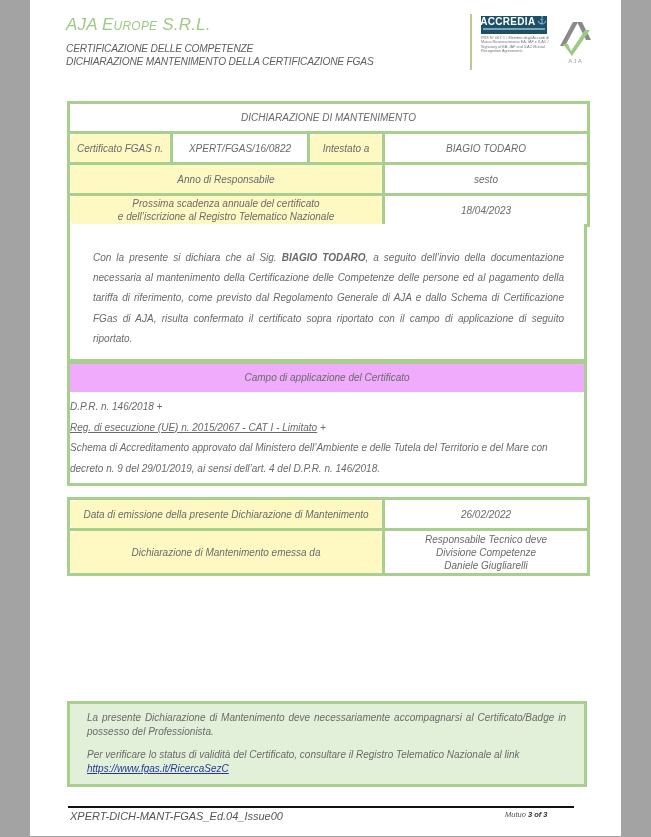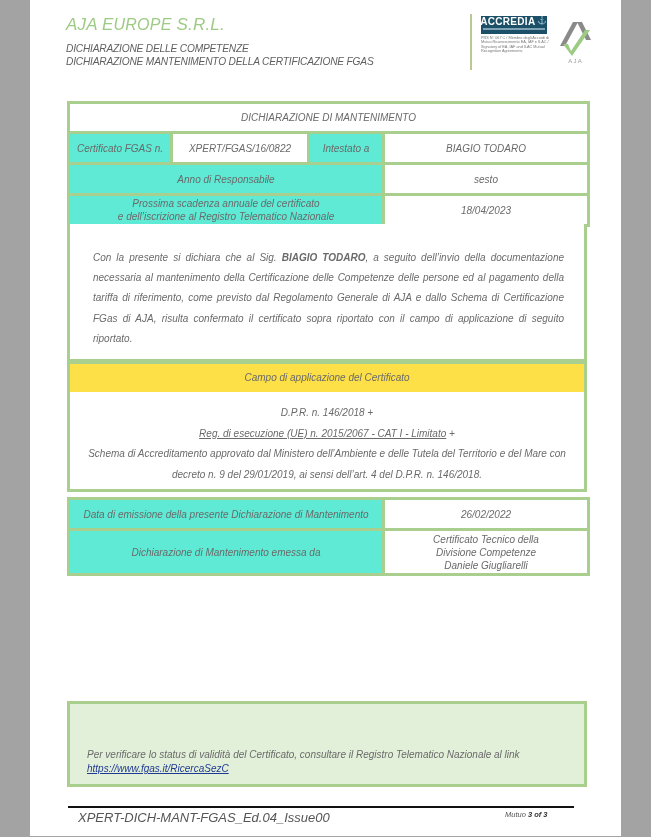--- a/index.html
+++ b/index.html
@@ -7,71 +7,71 @@
     width:651px; height:837px; background:#a3a3a3; position:relative; overflow:hidden;
     font-family:"Liberation Sans", sans-serif; color:#6a6a6a;
   }
   .page {
     position:absolute; left:30px; top:0; width:591px; height:836px; background:#ffffff;
   }
   .abs { position:absolute; }
   .company {
     left:36px; top:15px; font-size:17px; color:#9ecb84; font-style:italic; letter-spacing:0.2px;
   }
-  .company .sc { font-size:16px; }
+  .company .sc { font-size:12px; }
   .subtitle { left:36px; font-size:10.2px; font-style:italic; color:#5f5f5f; letter-spacing:-0.2px; }
   .vdiv { left:440px; top:14px; width:2px; height:56px; background:#b9c98f; }
   .accredia-box {
     left:451px; top:16px; width:66px; height:18px; background:#1b5068; color:#fff;
     font-size:10px; font-weight:bold; letter-spacing:0.3px; display:flex; align-items:flex-start; justify-content:center; padding-top:0; box-sizing:border-box;
   }
   .accredia-sub { position:absolute; left:2px; right:2px; top:12px; height:2px; background:#7fa3b3; }
   .accredia-text { left:451px; top:36px; font-size:3.8px; line-height:4.4px; color:#777; width:70px; }
   .aja-logo { left:527px; top:18px; width:36px; height:46px; }
 
   table.grid { border-collapse:collapse; position:absolute; left:37px; table-layout:fixed; }
   table.grid td {
     border:3px solid #a8cf8d; text-align:center; font-style:italic; font-size:10px; color:#6a6a6a; padding:0 4px;
   }
-  td.g { background:#5eead4; }
+  td.g { background:#fef9c3;border-radius:10px; }
   td.w { background:#ffffff; }
   .decl {
     position:absolute; left:37px; top:224px; width:514px; height:135px; border:3px solid #a8cf8d; border-top:none;
     background:#fff; box-sizing:content-box;
   }
   .decl p {
     margin:8px; position:absolute; left:15px; right:12px; top:16px; font-style:italic; font-size:10px; line-height:20.2px; text-align:justify; color:#6a6a6a;
   }
   .campo-h {
-    position:absolute; left:37px; top:361px; width:514px; height:28px; border:3px solid #a8cf8d; background:#fde047;
+    position:absolute; left:37px; top:361px; width:514px; height:28px; border:3px solid #a8cf8d; background:#f0abfc;
     text-align:center; line-height:28px; font-style:italic; font-size:10px;
   }
   .campo-b {
     position:absolute; left:37px; top:392px; width:514px; height:86px; border:3px solid #a8cf8d; border-top:none; background:#fff;
-    text-align:center; font-style:italic; font-size:10px; line-height:20.5px; padding-top:11px; box-sizing:content-box;
+    text-align:left; font-style:italic; font-size:10px; line-height:20.5px; padding-top:5px; box-sizing:content-box;
   }
   .campo-b .u { text-decoration:underline; }
   .note {
     position:absolute; left:37px; top:701px; width:514px; height:80px; border:3px solid #a8cf8d; background:#e2efd9;
     font-style:italic; font-size:10px; color:#6a6a6a;
   }
   .note p { margin:0; position:absolute; left:17px; right:18px; line-height:14px; text-align:justify; }
   .note a { color:#1f3a93; text-decoration:underline; }
   .foot-line { left:38px; top:806px; width:506px; height:2px; background:#111; }
-  .foot-left { left:48px; top:810px; font-size:13px; font-style:italic; color:#555; }
+  .foot-left { left:40px; top:810px; font-size:11px; font-style:italic; color:#555; }
   .foot-right { left:475px; top:810px; font-size:7.5px; font-style:italic; color:#555; }
   .foot-right b { color:#333; }
 </style>
 </head>
 <body>
 
 <div class="page">
 
   <div class="abs company"><span>AJA E</span><span class="sc">UROPE</span><span> S.R.L.</span></div>
-  <div class="abs subtitle" style="top:43px;">DICHIARAZIONE DELLE COMPETENZE</div>
+  <div class="abs subtitle" style="top:43px;">CERTIFICAZIONE DELLE COMPETENZE</div>
   <div class="abs subtitle" style="top:56px;">DICHIARAZIONE MANTENIMENTO DELLA CERTIFICAZIONE FGAS</div>
 
   <div class="abs vdiv"></div>
   <div class="abs accredia-box">
     <span>ACCREDIA</span>
       <span style="font-size:8px;margin-left:2px;">⚓</span>
     <div class="accredia-sub"></div>
   </div>
   <div class="abs accredia-text">PRS N° 067 C / Membro degli Accordi di Mutuo Riconoscimento EA, IAF e ILAC / Signatory of EA, IAF and ILAC Mutual Recognition Agreements</div>
 
@@ -130,29 +130,30 @@
         <col style="width:205px">
       </colgroup>
     <tbody>
         <tr style="height:31px;">
       <td class="g">Data di emissione della presente Dichiarazione di Mantenimento</td>
       <td class="w">26/02/2022</td>
     </tr>
     <tr style="height:45px;">
       <td class="g">Dichiarazione di Mantenimento emessa da</td>
       <td class="w" style="line-height:13px;">
-        <span>Certificato Tecnico della</span><br>
+        <span>Responsabile Tecnico deve</span><br>
         <span>Divisione Competenze</span><br>
         <span>Daniele Giugliarelli</span>
       </td>
     </tr>
   </tbody>
     </table>
 
   <div class="note">
+    <p style="top:7px;">La presente Dichiarazione di Mantenimento deve necessariamente accompagnarsi al Certificato/Badge in possesso del Professionista.</p>
     <p style="top:44px;"><span>Per verificare lo status di validità del Certificato, consultare il Registro Telematico Nazionale al link</span><br><a href="#">https://www.fgas.it/RicercaSezC</a></p>
   </div>
 
   <div class="abs foot-line"></div>
   <div class="abs foot-left">XPERT-DICH-MANT-FGAS_Ed.04_Issue00</div>
   <div class="abs foot-right"><span>Mutuo </span><b>3</b><b> of </b><b>3</b></div>
 
 </div>
 
 </body></html>

